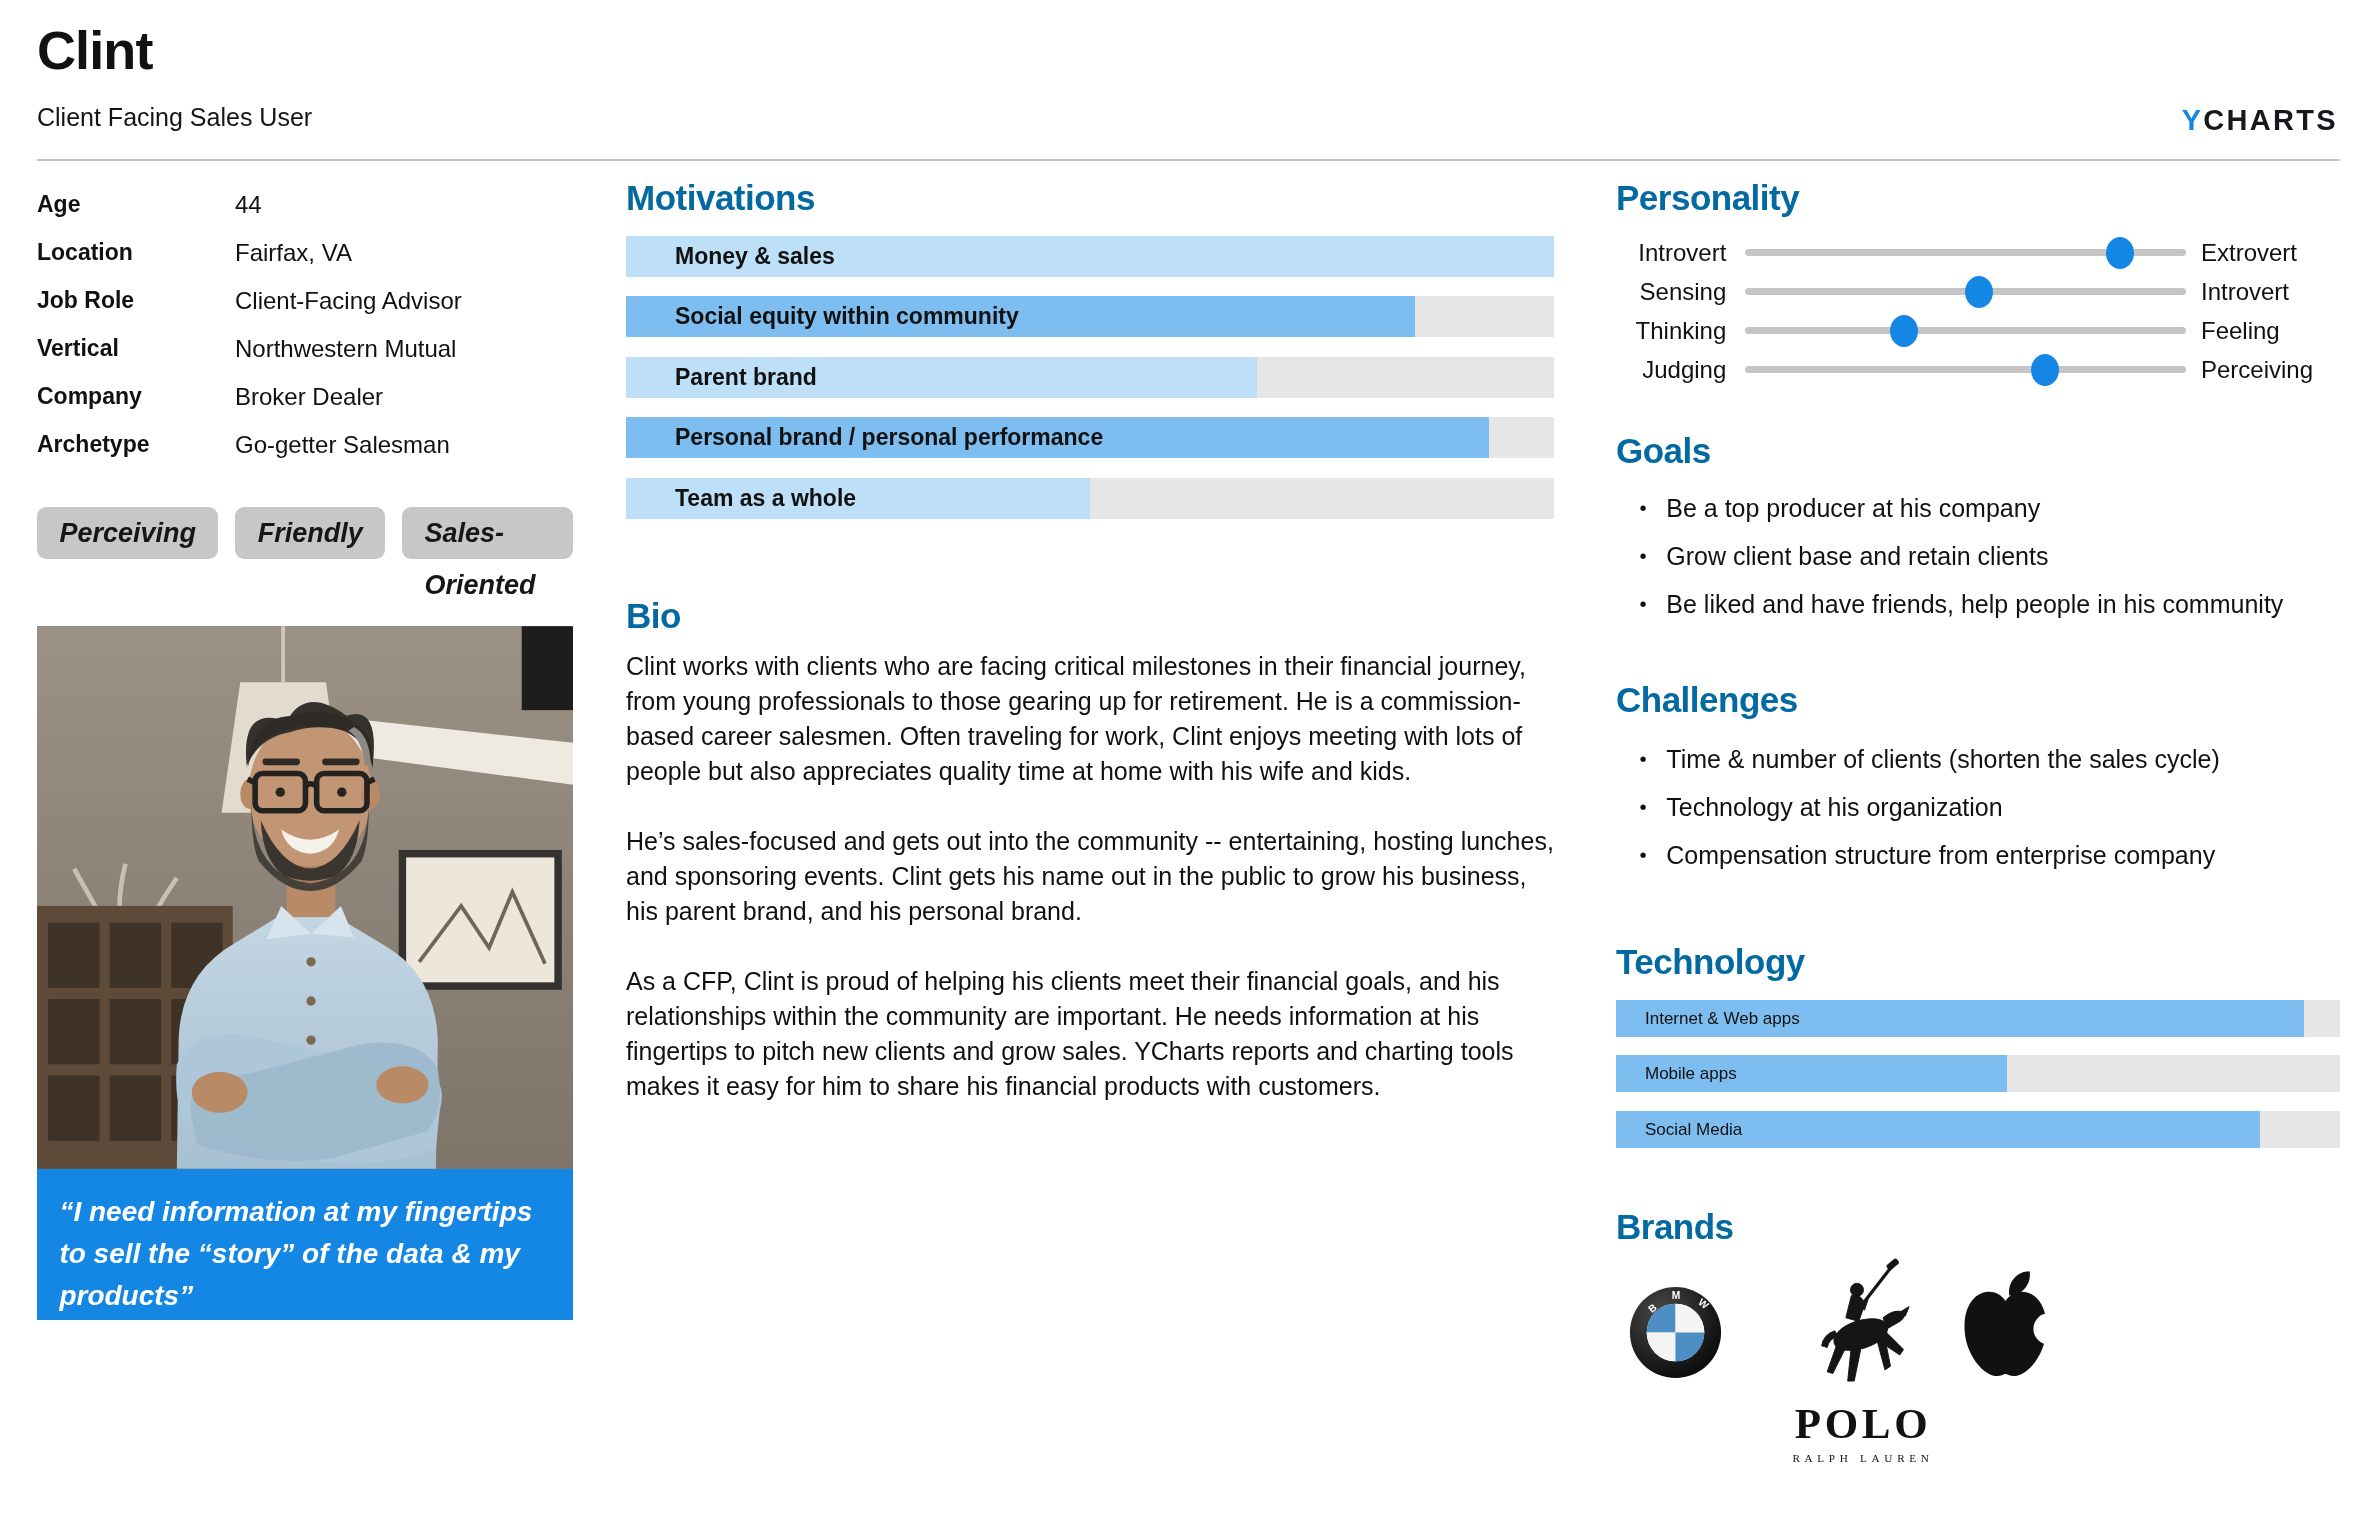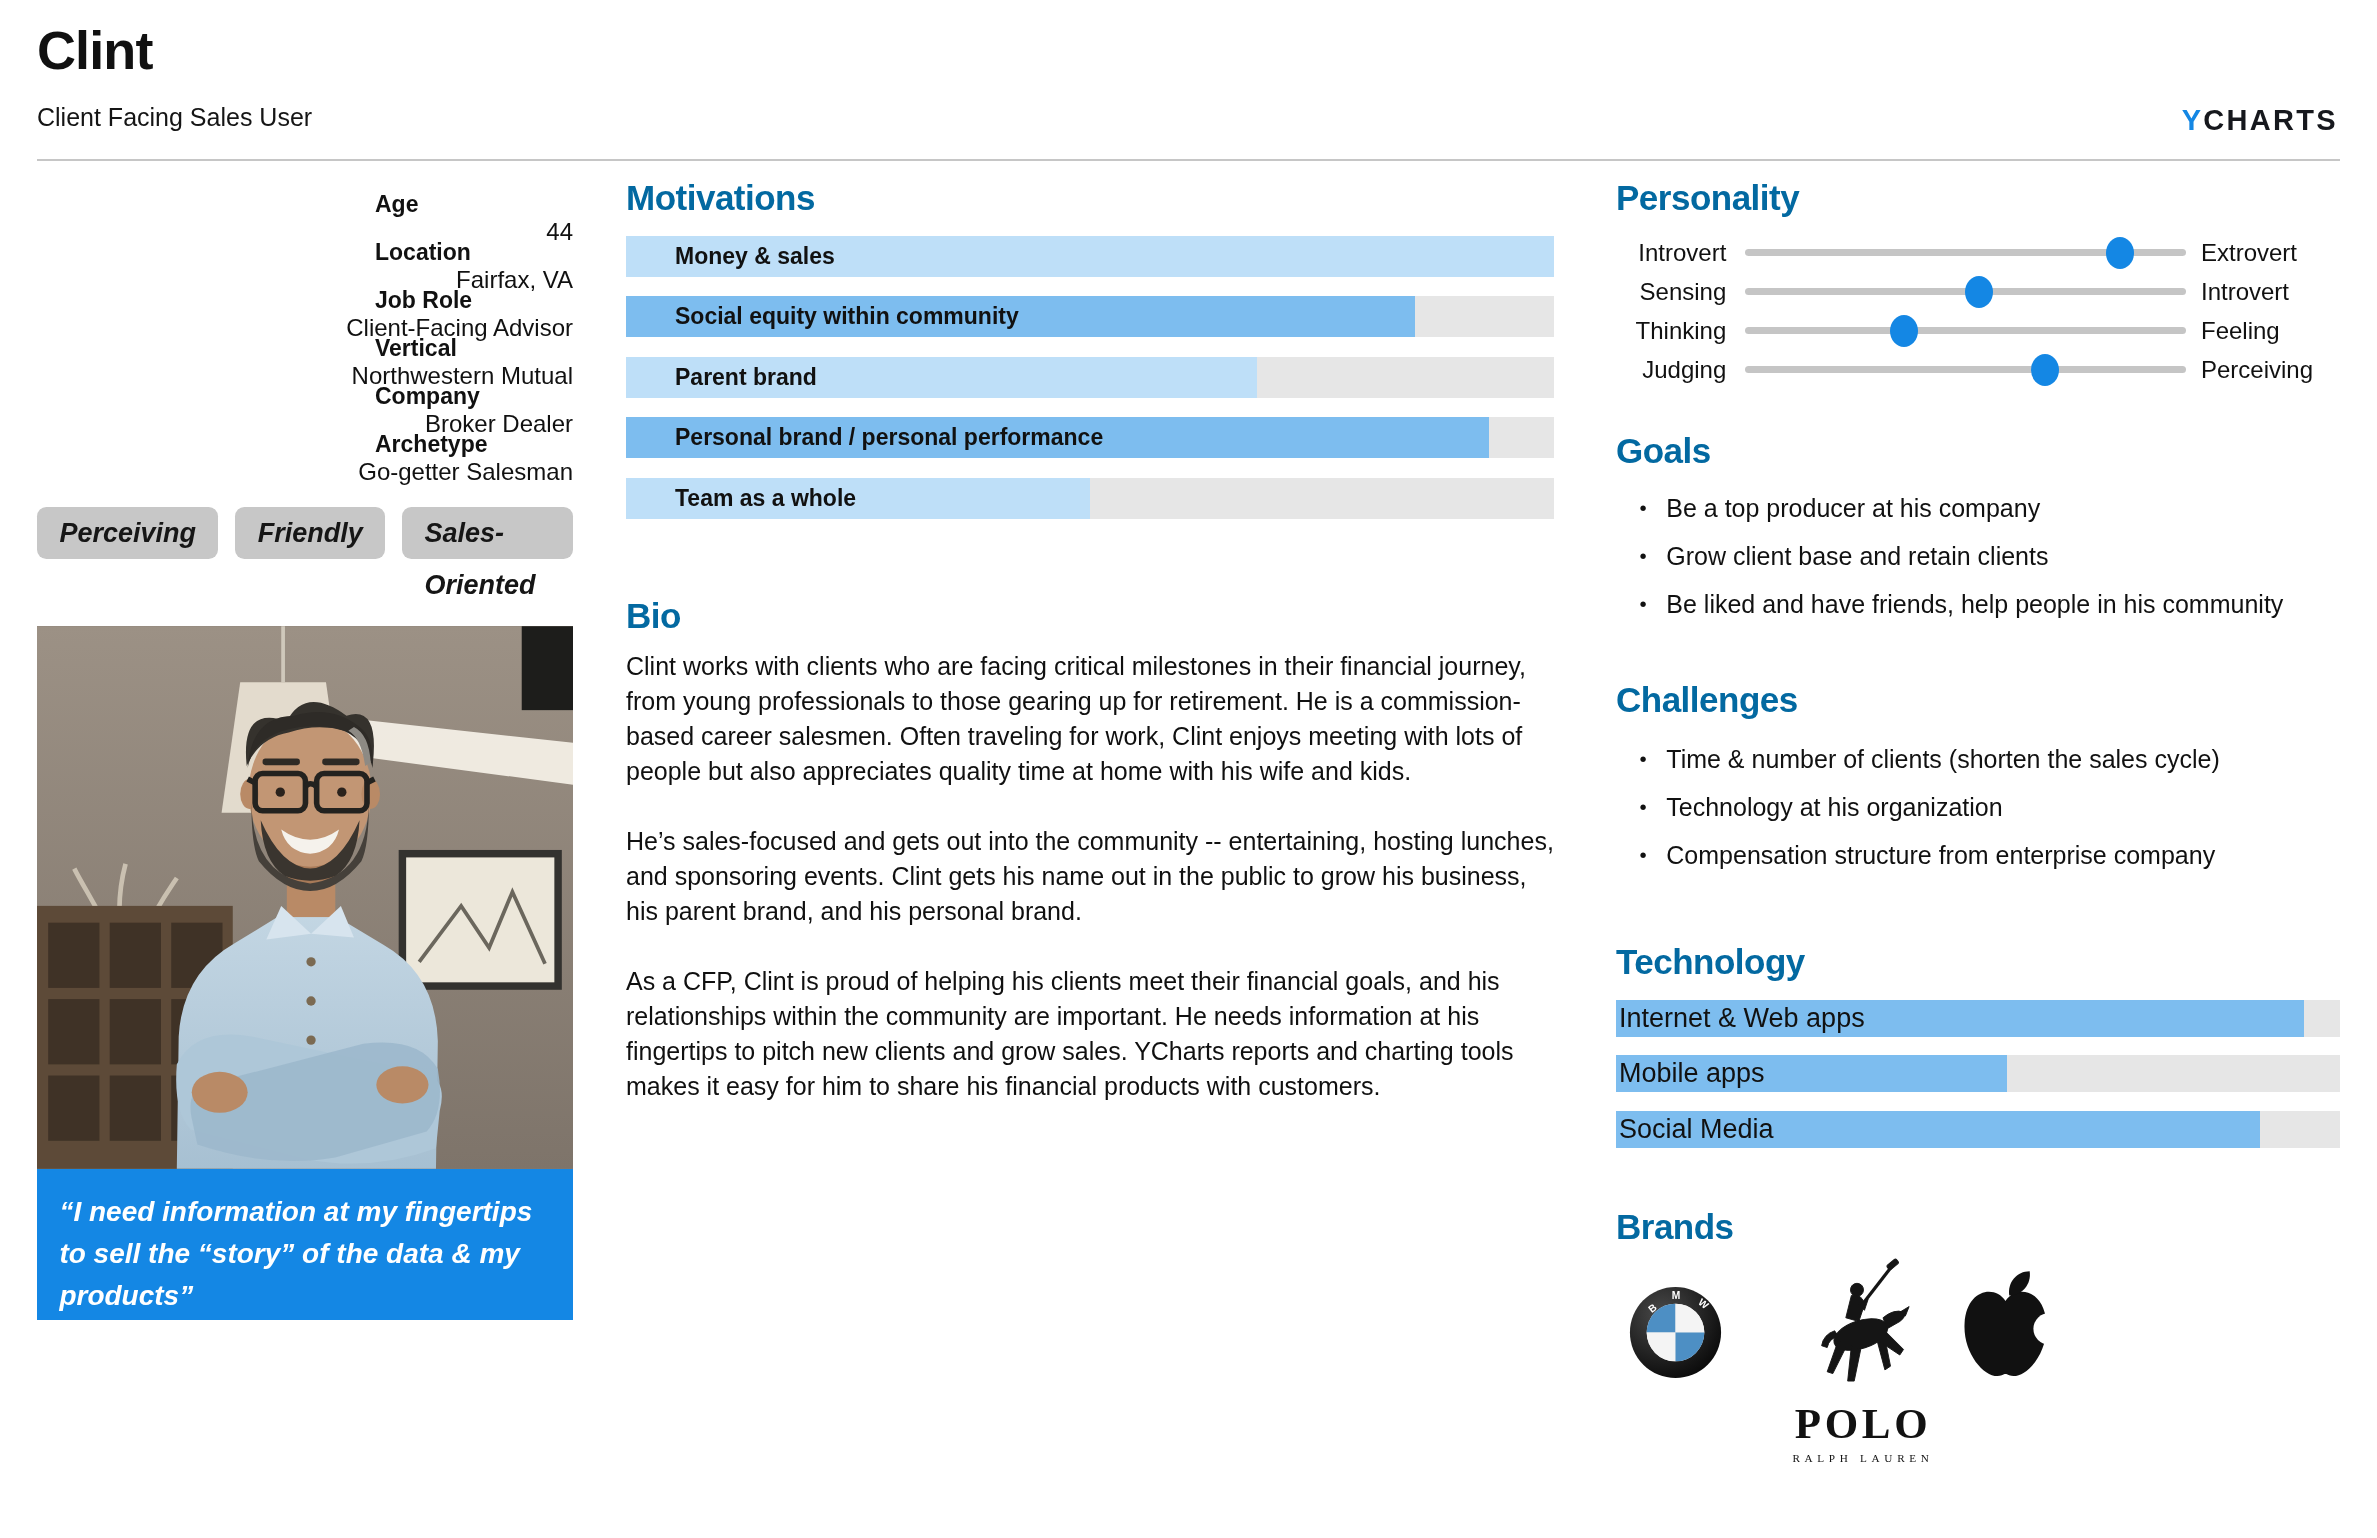--- a/index.html
+++ b/index.html
@@ -10,21 +10,21 @@
   }
   
   .title { position:absolute; left:37px; top:18.6px; font-size:54px; font-weight:700; letter-spacing:-0.9px; }
   .subtitle { position:absolute; left:37px; top:103px; font-size:25px; color:#151515; }
   .brandmark { position:absolute; right:39px; top:104px; font-size:29px; font-weight:700; letter-spacing:2.3px; color:#16181d;margin-left:39px; }
   .brandmark .y { color:#1487E4; }
   .divider { position:absolute; left:37px; right:37px; top:159px; height:1.9px; background:#c6c6c6; }
 
   
   .leftcol { position:absolute; left:37px; top:191px; width:536px; }
-  .field { display:flex; height:48px; align-items:flex-end;flex-direction:column; }
+  .field { display:flex; height:48px; align-items:flex-start; }
   .field .lbl { width:198px; font-size:23px; font-weight:700; }
   .field .val { font-size:24px; }
   .tags { margin-top:28px; display:flex; gap:17px; }
   .tag { background:#c7c7c7; border-radius:9.3px; height:52px; line-height:52px;
          padding:0 22.4px; font-size:27px; font-weight:700; font-style:italic; color:#161616; }
   .photo { margin-top:67px; width:536px; height:543px; position:relative; overflow:hidden; background:#8a7f74; }
   .quote { width:536px; height:151px; background:#1487E4; color:#fff; padding:22.4px 22.4px 0 22.4px;
            font-size:28px; font-weight:700; font-style:italic; line-height:42px; }
 
   
@@ -52,21 +52,21 @@
   .goals-h { margin-top:41px; }
   .blist { margin-top:13px; list-style:none; }
   .blist li { display:flex; font-size:25px; line-height:48px; }
   .blist .blt { width:28px; margin-left:13px; text-align:center; font-size:20.5px; }
   .blist .btxt { padding-left:9.3px; }
   .chal-h { margin-top:51px; }
   .chal-list { margin-top:15px; }
   .tech-h { margin-top:62px; }
   .tbars { margin-top:17.7px; }
   .tbar { position:relative; height:37px; background:#e6e6e6; margin-bottom:18.6px; width:724px; }
-  .tbar .blabel { position:relative; z-index:1; font-size:27px; line-height:37px; padding-left:3px;border-radius:9px; }
+  .tbar .blabel { position:relative; z-index:1; font-size:17px; line-height:37px; padding-left:29px;border-radius:9px; }
   .brands-h { margin-top:58px; }
   .logos { margin-top:11.2px; position:relative; height:214px; }
   .logo-bmw { position:absolute; left:13px; top:28px; width:93px; height:93px; }
   .logo-polo { position:absolute; left:168px; top:0; width:158px; text-align:center; }
   .polo-word { font-family:"Liberation Serif", serif; font-size:43px; font-weight:700; letter-spacing:3.7px; color:#121212; line-height:45px; }
   .polo-sub { font-family:"Liberation Serif", serif; font-size:11.2px; letter-spacing:4.7px; color:#121212; margin-top:5.6px; }
   .logo-apple { position:absolute; left:343px; top:13px; width:93px; height:112px; }
 </style>
 </head>
 <body>

